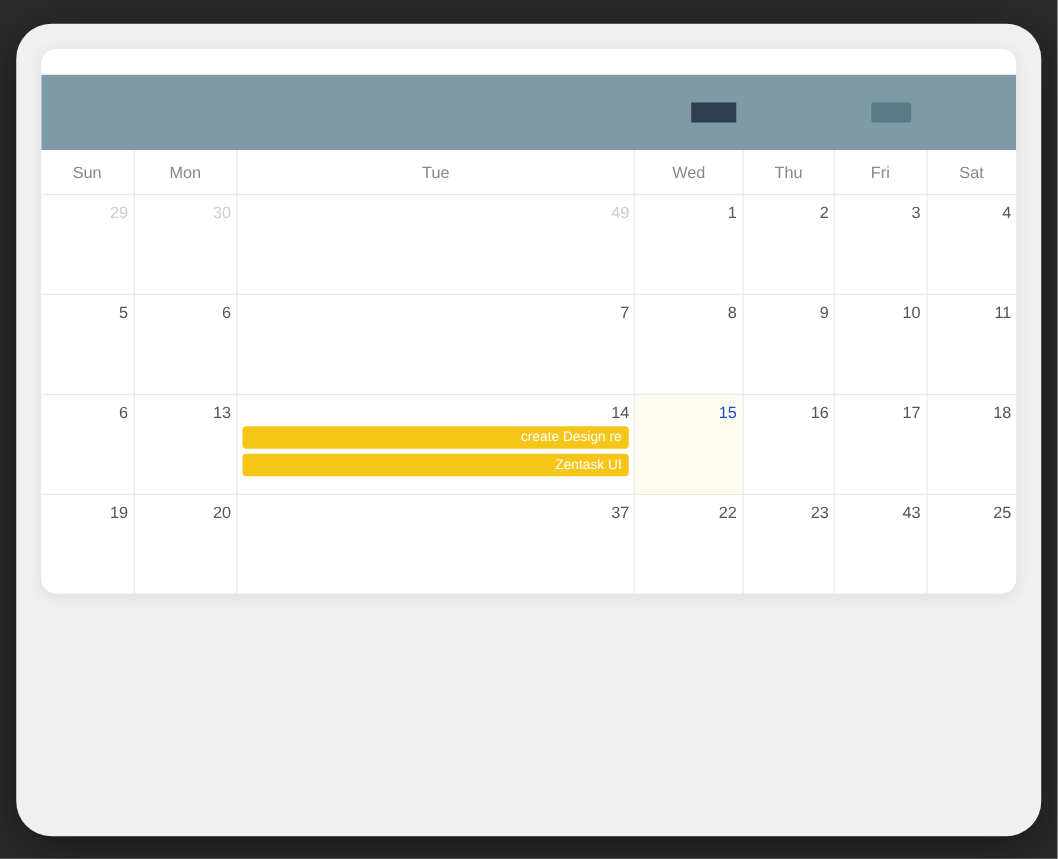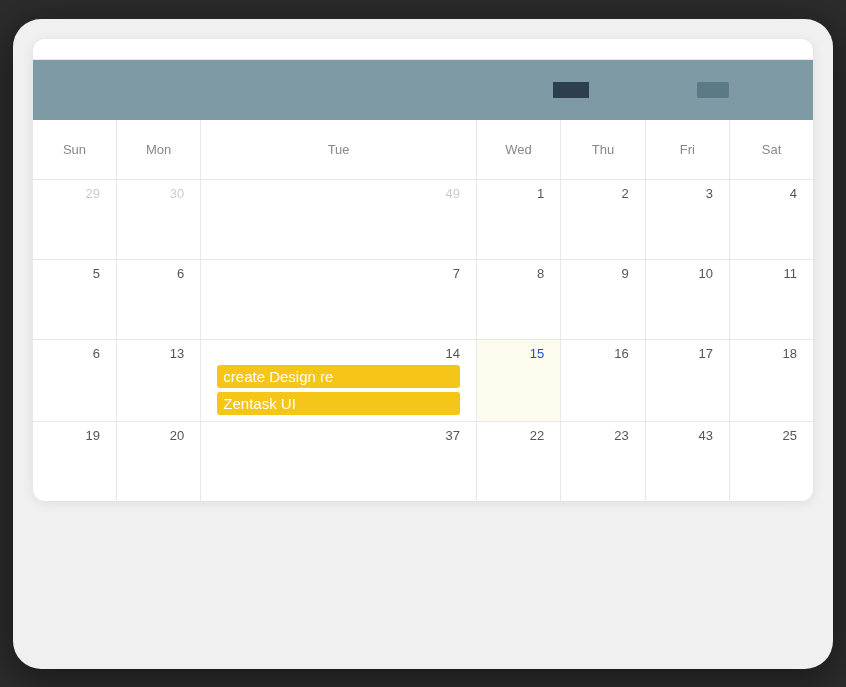--- a/index.html
+++ b/index.html
@@ -99,33 +99,33 @@
       cursor: pointer;
       padding: 6px 10px;
       line-height: 1;
     }
     .calendar-grid {
       width: 100%;
       border-collapse: collapse;
     }
     .calendar-grid th {
       text-align: center;
-      padding: 22px 0;
+      padding: 10px 0;
       font-size: 13px;
       color: #888;
       font-weight: 400;
       border-bottom: 1px solid #e8e8e8;
       border-right: 1px solid #e8e8e8;
     }
     .calendar-grid th:last-child { border-right: none; }
     .calendar-grid td {
       vertical-align: top;
       border-right: 1px solid #e8e8e8;
       border-bottom: 1px solid #e8e8e8;
-      padding: 6px 16px;
+      padding: 6px 4px;
       height: 80px;
       font-size: 13px;
       color: #333;
       position: relative;
     }
     .calendar-grid td:last-child { border-right: none; }
     .calendar-grid tr:last-child td { border-bottom: none; }
     .day-number {
       text-align: right;
       font-size: 13px;
@@ -137,26 +137,27 @@
     .day-number.today {
       color: #1d4ed8;
     }
     td.today-cell {
       background: #fdfbee;
     }
     .event {
       margin-top: 4px;
       padding: 3px 6px;
       border-radius: 3px;
-      font-size: 15px;
+      font-size: 11px;
       font-weight: 500;
       cursor: pointer;
       white-space: nowrap;
       overflow: hidden;
       text-overflow: ellipsis;
+      text-align: right;
     }
     .event-yellow {
       background: #f5c518;
       color: #fff;
     }
   </style>
 </head>
 <body>
 
 <div class="device-frame">

